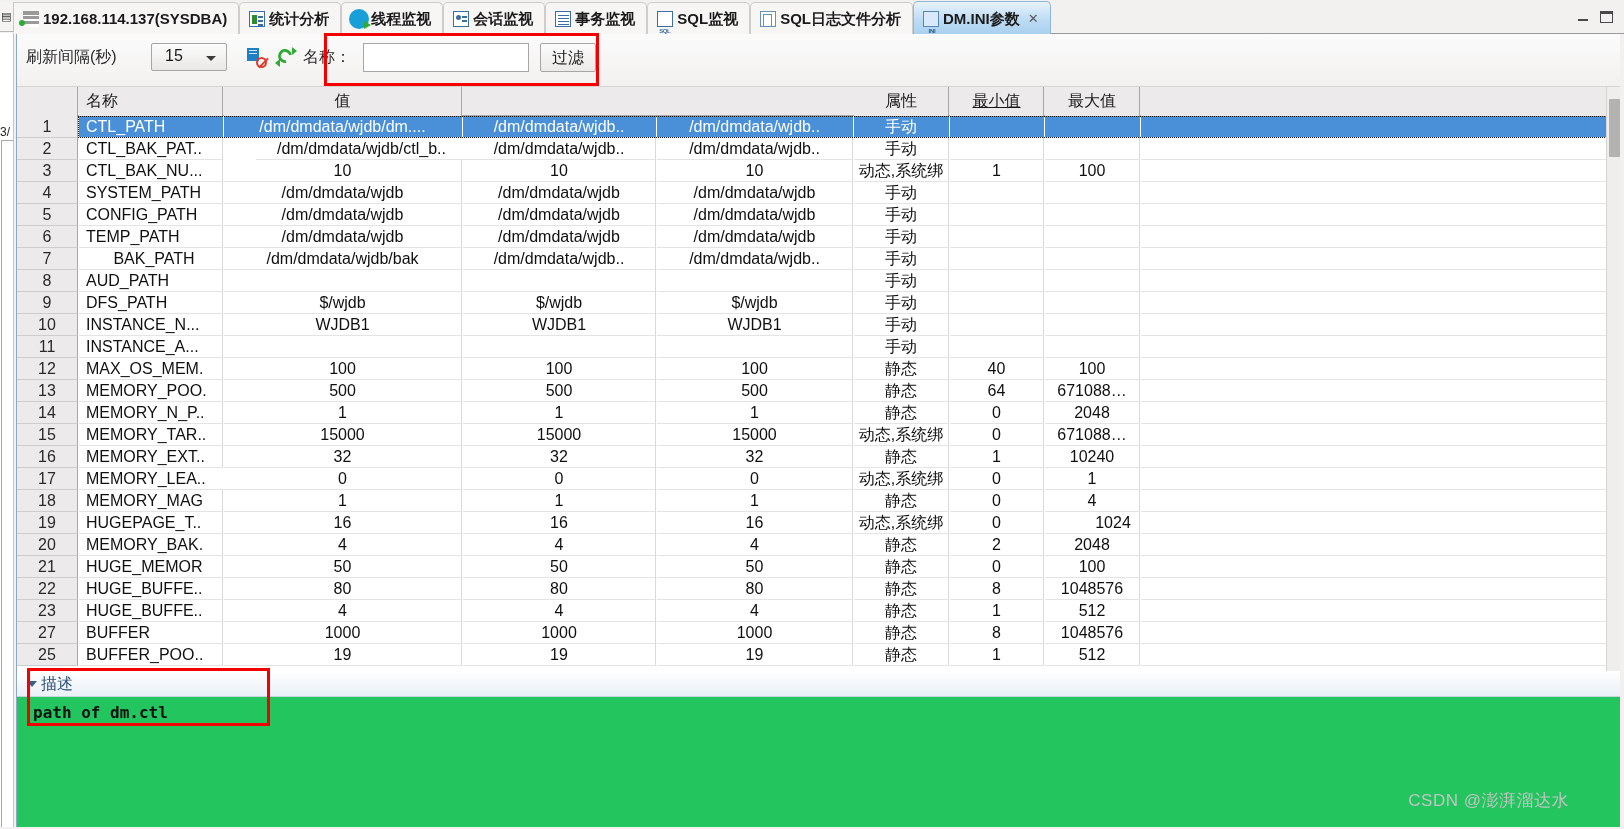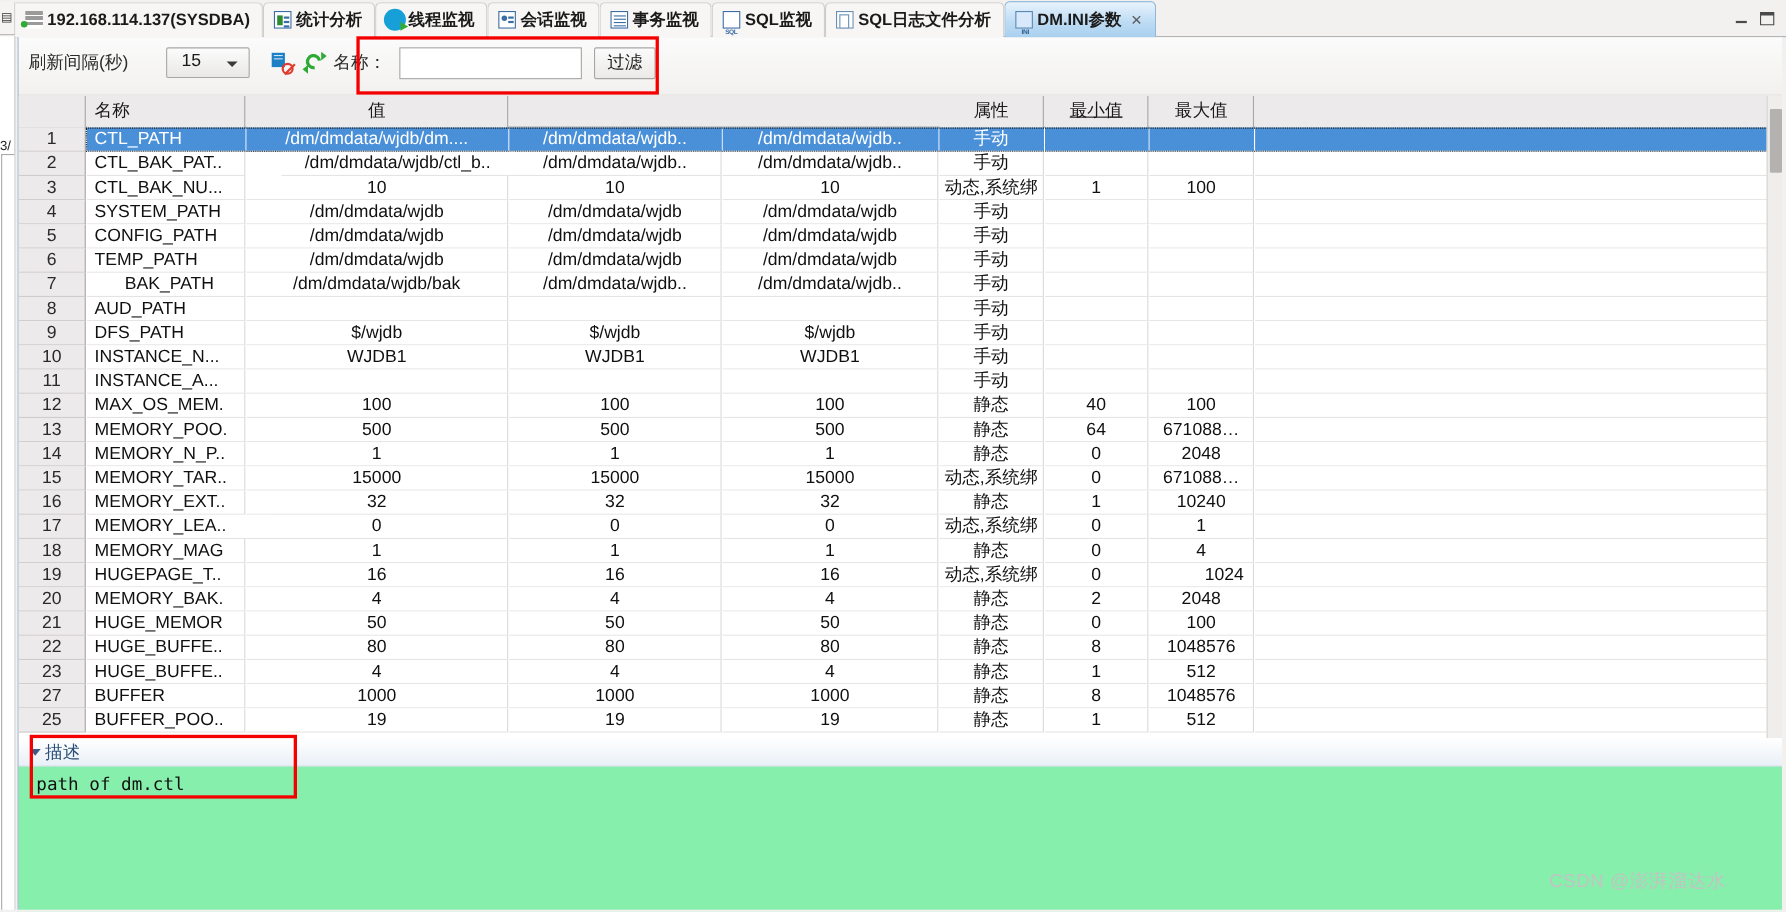--- a/index.html
+++ b/index.html
@@ -251,21 +251,22 @@
   .desc-tri {
     position:absolute; left:10px; top:10px;
     width:0;height:0;border-left:5px solid transparent;border-right:5px solid transparent;border-top:6px solid #3a5e85;
   }
   .desc-title {
     position:absolute; left:24px; top:3px;
     font-size:16px; color:#2a4f78; font-weight:normal;
   }
   .desc-body {
     position:absolute; left:0; top:663px; width:1606px; height:132px;
-    background:#86efac;
+    background:#22c55e;
+    font-weight:bold;
   }
   .desc-text {
     position:absolute; left:16px; top:6px;
     font-family:"DejaVu Sans Mono","Liberation Mono",monospace;
     font-size:16px; color:#101010;
   }
   .red-box-desc {
     position:absolute; left:10px; top:634px; width:243px; height:58px;
     border:3px solid #f50000; pointer-events:none; z-index:21;
   }

